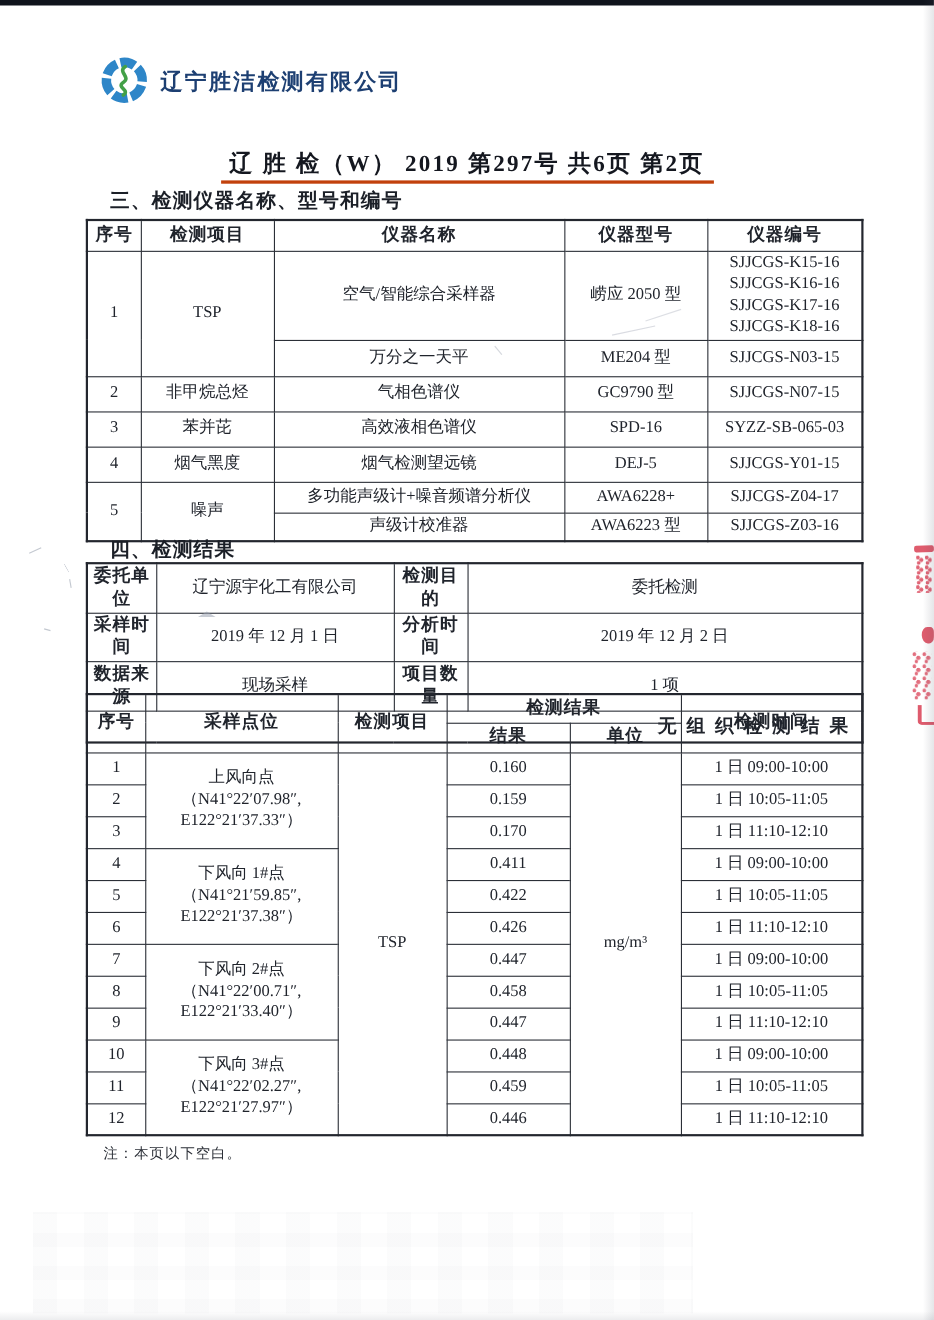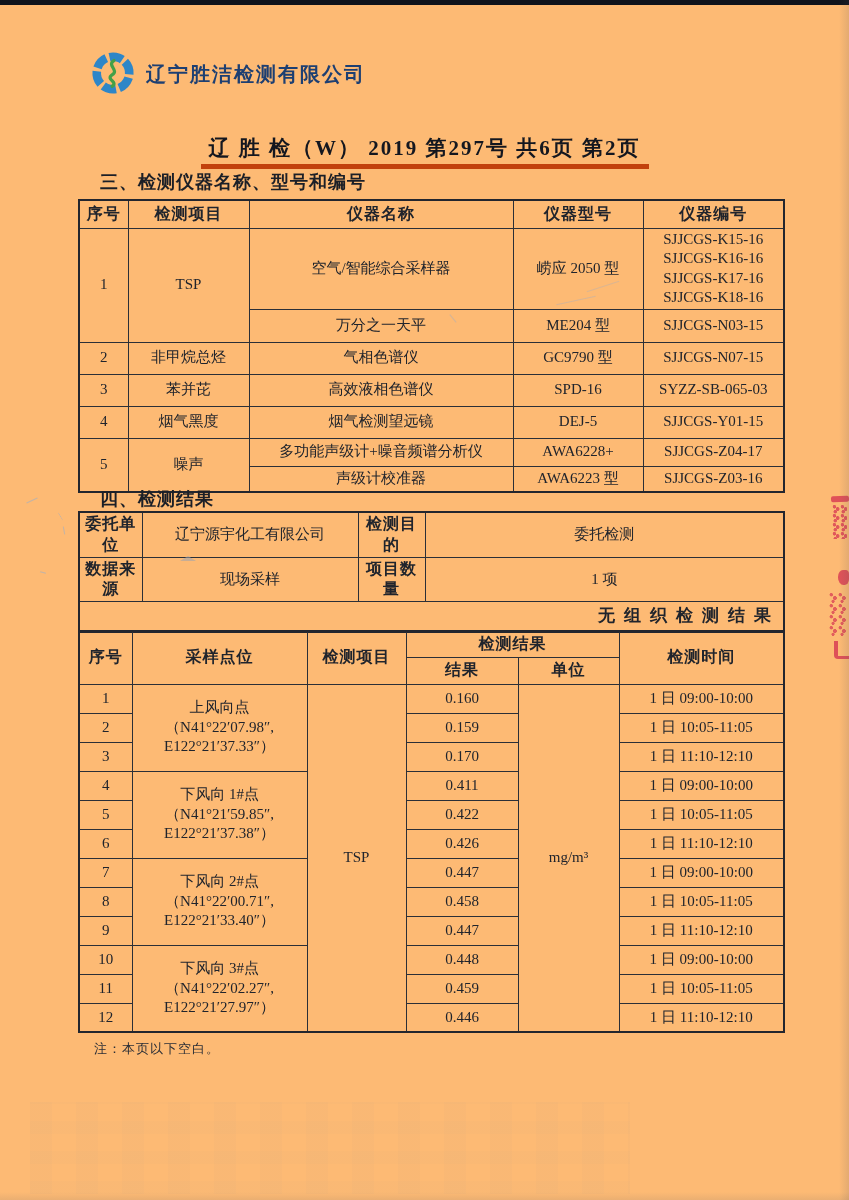--- a/index.html
+++ b/index.html
@@ -1,36 +1,36 @@
 <!DOCTYPE html>
 <html><head>
 <meta charset="utf-8">
 <style>
   html,body{margin:0;padding:0;background:#e9eaec;}
   .page{
     position:relative;width:849px;height:1200px;margin:0 auto;
-    background:#fdba74;overflow:hidden;
+    background:#ffffff;overflow:hidden;
     font-family:"Liberation Serif","DejaVu Serif",serif;
     color:#20242c;
   }
   
   .scan-top{position:absolute;top:0;left:0;width:100%;height:5px;background:#0f131c;}
   .edge-right{position:absolute;top:0;right:0;bottom:0;width:10px;
     background:linear-gradient(to right,rgba(70,76,92,0) 0%,rgba(70,76,92,0.14) 100%);}
   .edge-bottom{position:absolute;left:0;right:0;bottom:0;height:8px;
     background:linear-gradient(to bottom,rgba(70,76,92,0) 0%,rgba(70,76,92,0.10) 100%);}
   
   .logo{position:absolute;left:90px;top:50px;width:46px;height:46px;}
   .company{position:absolute;left:146px;top:61px;font-size:20px;font-weight:bold;
     color:#1d3f72;letter-spacing:2px;font-family:"Liberation Sans","DejaVu Sans",sans-serif;}
   .title{position:absolute;left:0;top:86px;width:100%;text-align:center;
     font-size:36px;font-weight:bold;letter-spacing:16px;text-indent:16px;color:#14171f;}
   .subtitle-wrap{position:absolute;left:0;top:134px;width:100%;text-align:center;}
   .subtitle{display:inline-block;font-size:21px;font-weight:bold;letter-spacing:2px;
-    color:#14171f;border-bottom:5px solid #c2410c;padding:0 8px 2px 8px;}
+    color:#14171f;border-bottom:3px solid #c2410c;padding:0 8px 2px 8px;}
   .sec-heading{position:absolute;left:100px;font-size:18px;font-weight:bold;color:#1b1f27;letter-spacing:1px;}
   #sec3{top:170px;}
   #sec4{top:487px;}
   
   table{border-collapse:collapse;table-layout:fixed;position:absolute;left:78px;
     background:transparent;}
   td{border:1.5px solid #2b2f37;text-align:center;vertical-align:middle;
     padding:1px 3px;font-size:15px;line-height:1.3;white-space:pre-line;
     overflow:hidden;color:#20242c;}
   td.th{font-weight:bold;font-size:16px;letter-spacing:1px;margin-top:32px;}
@@ -181,20 +181,26 @@
         <col style="width:359px">
       </colgroup>
     <tbody>
         <tr>
           <td class="th">委托单位</td>
           <td>辽宁源宇化工有限公司</td>
           <td class="th">检测目的</td>
           <td>委托检测</td>
         </tr>
         <tr>
+          <td class="th">采样时间</td>
+          <td>2019 年 12 月 1 日</td>
+          <td class="th">分析时间</td>
+          <td>2019 年 12 月 2 日</td>
+        </tr>
+        <tr>
           <td class="th">数据来源</td>
           <td>现场采样</td>
           <td class="th">项目数量</td>
           <td>1 项</td>
         </tr>
         <tr>
           <td colspan="4" class="th band">无组织检测结果</td>
         </tr>
       </tbody>
   </table>

